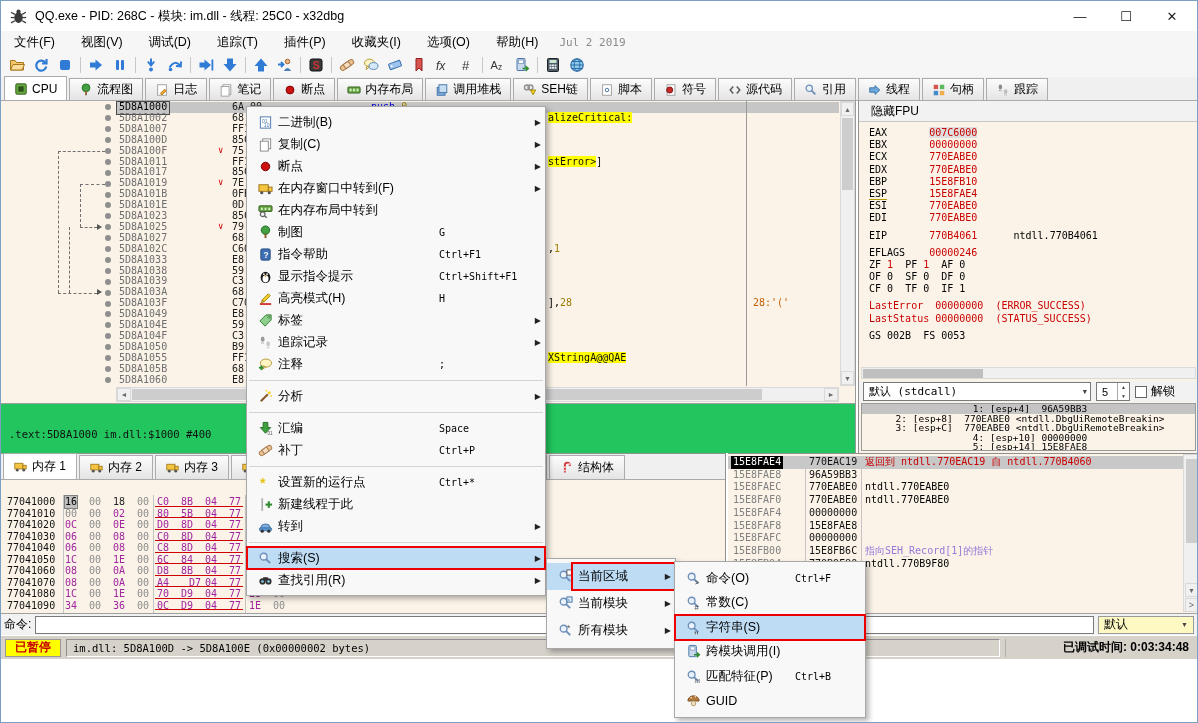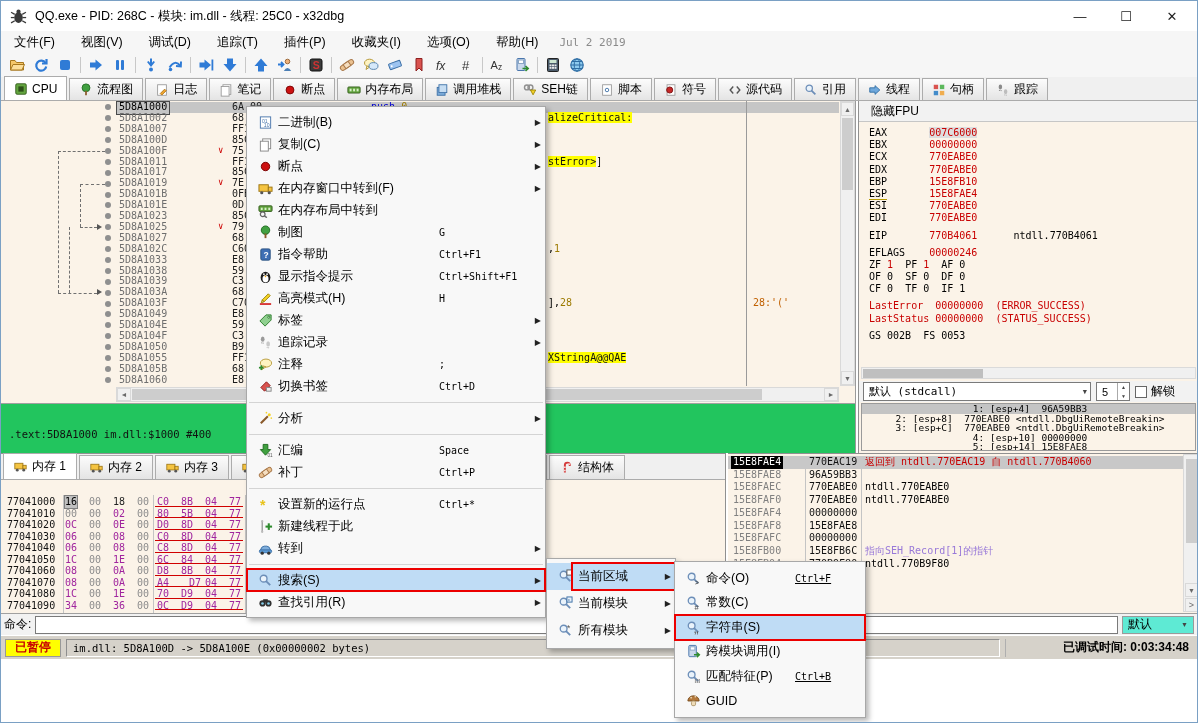--- a/index.html
+++ b/index.html
@@ -113,21 +113,21 @@
   .stk-cmt { position:absolute; left:137px; }
   .c-return { color:#C80000; }
   .c-seh { color:#9878D8; }
   .c-label { color:#000; }
   .stk-vline { position:absolute; top:2px; height:127px; width:1px; background:#C4C4C4; }
 
   
   #cmd-bar { position:absolute; left:0; top:612px; width:100%; height:22px; background:#F2F2F2; border-top:1px solid #A0A0A0; display:flex; align-items:center; padding:0 3px; gap:4px; }
   #cmd-label { font-size:12px; }
   #cmd-input { flex:1; height:18px; border:1px solid #7A7A7A; background:#FFF; font-family:"DejaVu Sans Mono",monospace; font-size:11px; padding:0 4px; outline:none; }
-  #cmd-profile { width:72px; height:18px; background:#5eead4; border:1px solid #9A9A9A; display:flex; align-items:center; justify-content:space-between; padding:0 5px; font-size:12px; }
+  #cmd-profile { width:96px; height:18px; background:#fef9c3; border:1px solid #9A9A9A; display:flex; align-items:center; justify-content:space-between; padding:0 5px; font-size:12px; }
 
   
   #status-bar { position:absolute; left:0; top:634px; width:100%; height:24px; background:#D6D2CA; border-top:1px solid #FFF; display:flex; align-items:center; padding:0 4px; gap:5px; }
   #status-state { width:56px; height:18px; background:#FFFF00; border:1px solid #989898; color:#C80000; font-weight:bold; font-size:12px; display:flex; align-items:center; justify-content:center; }
   #status-msg { flex:1; height:18px; border:1px solid; border-color:#8E8E8E #FFF #FFF #8E8E8E; font-family:"DejaVu Sans Mono",monospace; font-size:10.5px; display:flex; align-items:center; padding-left:6px; color:#000; }
   #status-time { width:188px; height:18px; border-left:1px solid #AFAFAF; font-size:12px; font-weight:bold; display:flex; align-items:center; justify-content:flex-end; padding-right:4px; color:#000; }
 
   
   .menu { position:absolute; background:#F8F8F8; border:1px solid #A8A8A8; box-shadow:3px 3px 5px rgba(0,0,0,0.28); padding:4px 0; z-index:50; }
   .mi { position:relative; display:flex; align-items:center; height:22px; padding:0 4px 0 5px; font-size:12.5px; color:#000; white-space:nowrap; }
@@ -138,21 +138,21 @@
   .mi.hl { background:#BFDCF5; }
   .mi.redbox::after { content:""; position:absolute; inset:-1px; border:2px solid #EC0000; pointer-events:none; }
   .mi.redbox-noicon::after { content:""; position:absolute; top:-1px; bottom:-1px; left:24px; right:-1px; border:2px solid #EC0000; pointer-events:none; }
   .msep { height:10px; display:flex; align-items:center; padding:0 2px; }
   .msep div { width:100%; border-top:1px solid #D4D4D4; }
   #ctx-menu { left:245px; top:105px; width:300px; }
   #submenu-region { left:545px; top:557px; width:130px; }
   #submenu-region .mi { height:27px; }
   #submenu-search { left:673px; top:560px; width:192px; }
   #submenu-search .mi { height:24.5px; }
-  #submenu-search .mi .mi-short { width:52px;text-decoration:underline; }
+  #submenu-search .mi .mi-short { width:52px; }
 </style>
 </head>
 <body>
 
 <div id="root">
 
   <div id="titlebar">
     <span id="app-icon" class="ic">
         <svg width="17" height="17" viewBox="0 0 16 16">
           <ellipse cx="8" cy="9" rx="4" ry="5" fill="#3A3A3A"></ellipse>
@@ -1052,33 +1052,20 @@
               <path d="M5.5 9.5 L4 13.5 L8.5 10.5 Z" fill="#FFF4C2" stroke="#B89B3C"></path>
               <rect x="1" y="10.5" width="5" height="1.8" fill="#2E8B2E"></rect>
               <rect x="2.6" y="8.9" width="1.8" height="5" fill="#2E8B2E"></rect>
             </svg>
           </span>
         </span>
         <span class="mi-label">注释</span>
         <span class="mi-short" style="width:88px">;</span>
         <span class="mi-arrow"></span>
       </div>
-      <div class="mi">
-        <span class="mi-ic">
-          <span class="ic">
-            <svg width="15" height="15" viewBox="0 0 16 16">
-              <path d="M3 9 L9 3 L13 7 L7 13 Z" fill="#D9534F" stroke="#8E2020"></path>
-              <rect x="9" y="9" width="5" height="4" fill="#EEE" stroke="#888"></rect>
-            </svg>
-          </span>
-        </span>
-        <span class="mi-label">切换书签</span>
-        <span class="mi-short" style="width:88px">Ctrl+D</span>
-        <span class="mi-arrow"></span>
-      </div>
       <div class="msep">
         <div></div>
       </div>
       <div class="mi">
         <span class="mi-ic">
           <span class="ic">
             <svg width="15" height="15" viewBox="0 0 16 16">
               <line x1="3" y1="13" x2="10.5" y2="5.5" stroke="#8A5A2B" stroke-width="2.2"></line>
               <circle cx="12" cy="4" r="1.6" fill="#F5D327"></circle>
               <circle cx="14.2" cy="7.5" r="0.9" fill="#F5D327"></circle>

